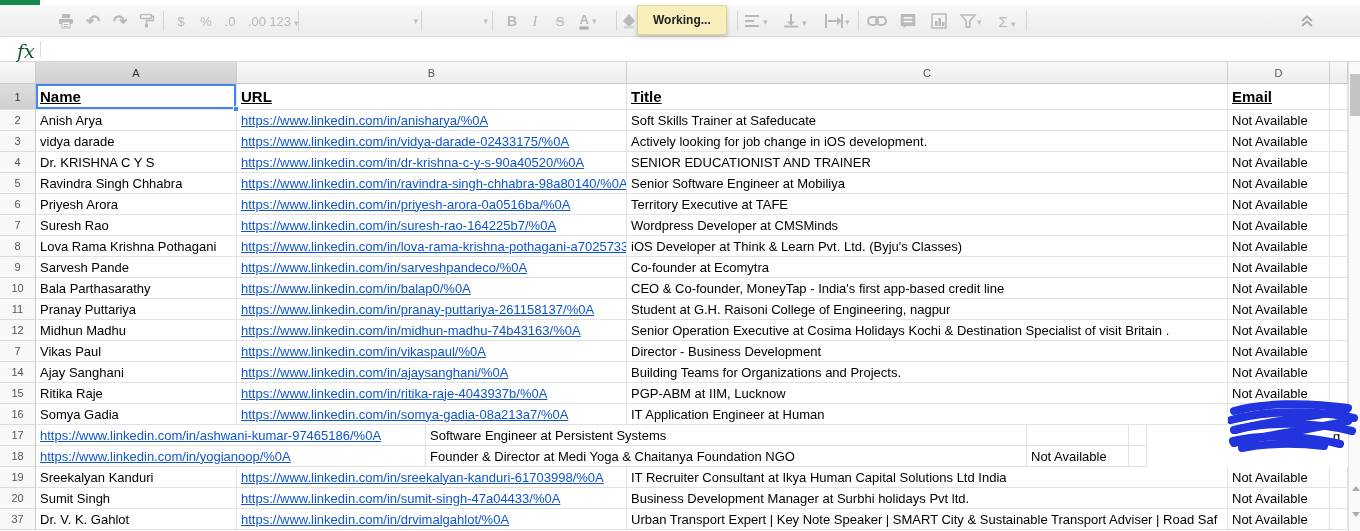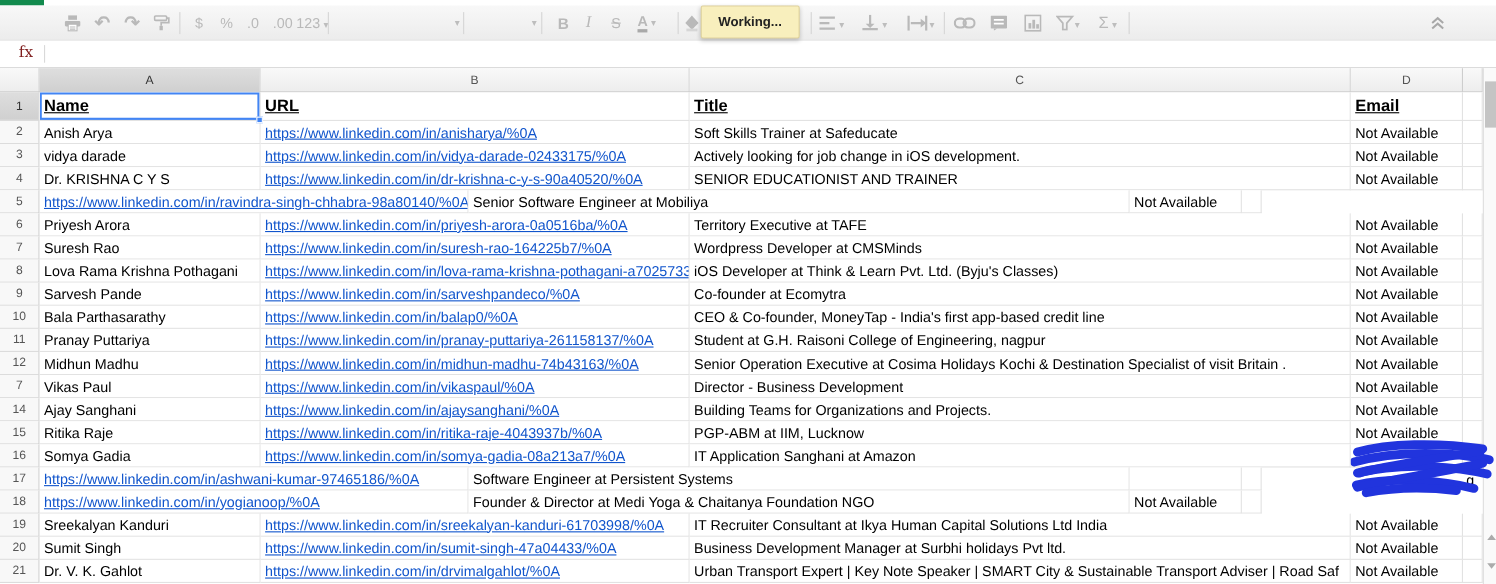--- a/index.html
+++ b/index.html
@@ -28,21 +28,21 @@
   .undo-redo { font-size:17px; font-weight:bold; }
   #working-tip { position:absolute; left:637px; top:0; height:30px; padding:0 15px;
     background:#f8efbd; border:1px solid #dfd29b; border-radius:2px;
     box-shadow:0 2px 4px rgba(0,0,0,.2); font-size:12px; font-weight:bold; color:#222;
     line-height:28px; z-index:5; }
 
   
   #formula-bar { position:absolute; left:0; top:37px; width:1360px; height:25px;
     background:#fff; border-bottom:1px solid #d7d7d7; }
   #fx-label { position:absolute; left:17px; top:3px; font-family:"DejaVu Serif",serif;
-    font-size:14px; color:#7f1d1d; }
+    font-style:italic; font-size:19px; color:#14532d; }
   #fx-sep { position:absolute; left:40px; top:4px; width:1px; height:16px; background:#d9d9d9; }
   #formula-input { position:absolute; left:48px; top:0; width:1290px; height:24px;
     border:0; outline:none; font-size:13px; background:transparent; }
 
   
   #grid { position:absolute; left:0; top:62px; width:1348px; }
   .grid-row { display:flex; height:21px; }
   .grid-row.hdr-letters { height:22px; }
   .grid-row.row-1 { height:26px; }
   .gcell { border-right:1px solid #e2e2e2; border-bottom:1px solid #e2e2e2;
@@ -262,20 +262,21 @@
           <div class="gcell c-a">Dr. KRISHNA C Y S</div>
           <div class="gcell c-b">
             <span class="link">https://www.linkedin.com/in/dr-krishna-c-y-s-90a40520/%0A</span>
           </div>
           <div class="gcell c-c">SENIOR EDUCATIONIST AND TRAINER</div>
           <div class="gcell c-d">Not Available</div>
           <div class="gcell c-e"></div>
         </div>
         <div class="grid-row">
           <div class="gcell c-num">5</div>
+          <div class="gcell c-a">Ravindra Singh Chhabra</div>
           <div class="gcell c-b">
             <span class="link">https://www.linkedin.com/in/ravindra-singh-chhabra-98a80140/%0A</span>
           </div>
           <div class="gcell c-c">Senior Software Engineer at Mobiliya</div>
           <div class="gcell c-d">Not Available</div>
           <div class="gcell c-e"></div>
         </div>
         <div class="grid-row">
           <div class="gcell c-num">6</div>
           <div class="gcell c-a">Priyesh Arora</div>
@@ -375,21 +376,21 @@
           <div class="gcell c-c">PGP-ABM at IIM, Lucknow</div>
           <div class="gcell c-d">Not Available</div>
           <div class="gcell c-e"></div>
         </div>
         <div class="grid-row">
           <div class="gcell c-num">16</div>
           <div class="gcell c-a">Somya Gadia</div>
           <div class="gcell c-b">
             <span class="link">https://www.linkedin.com/in/somya-gadia-08a213a7/%0A</span>
           </div>
-          <div class="gcell c-c">IT Application Sanghani at Amazon</div>
+          <div class="gcell c-c">IT Application Engineer at Human</div>
           <div class="gcell c-d"></div>
           <div class="gcell c-e"></div>
         </div>
         <div class="grid-row">
           <div class="gcell c-num">17</div>
           <div class="gcell c-b">
             <span class="link">https://www.linkedin.com/in/ashwani-kumar-97465186/%0A</span>
           </div>
           <div class="gcell c-c">Software Engineer at Persistent Systems</div>
           <div class="gcell c-d"></div>
@@ -418,21 +419,21 @@
           <div class="gcell c-num">20</div>
           <div class="gcell c-a">Sumit Singh</div>
           <div class="gcell c-b">
             <span class="link">https://www.linkedin.com/in/sumit-singh-47a04433/%0A</span>
           </div>
           <div class="gcell c-c">Business Development Manager at Surbhi holidays Pvt ltd.</div>
           <div class="gcell c-d">Not Available</div>
           <div class="gcell c-e"></div>
         </div>
         <div class="grid-row">
-          <div class="gcell c-num">21</div>
+          <div class="gcell c-num">37</div>
           <div class="gcell c-a">Dr.  V. K. Gahlot</div>
           <div class="gcell c-b">
             <span class="link">https://www.linkedin.com/in/drvimalgahlot/%0A</span>
           </div>
           <div class="gcell c-c">Urban Transport Expert | Key Note Speaker |  SMART City &amp;  Sustainable Transport Adviser | Road Saf</div>
           <div class="gcell c-d">Not Available</div>
           <div class="gcell c-e"></div>
         </div>
       </div>
   </div>

